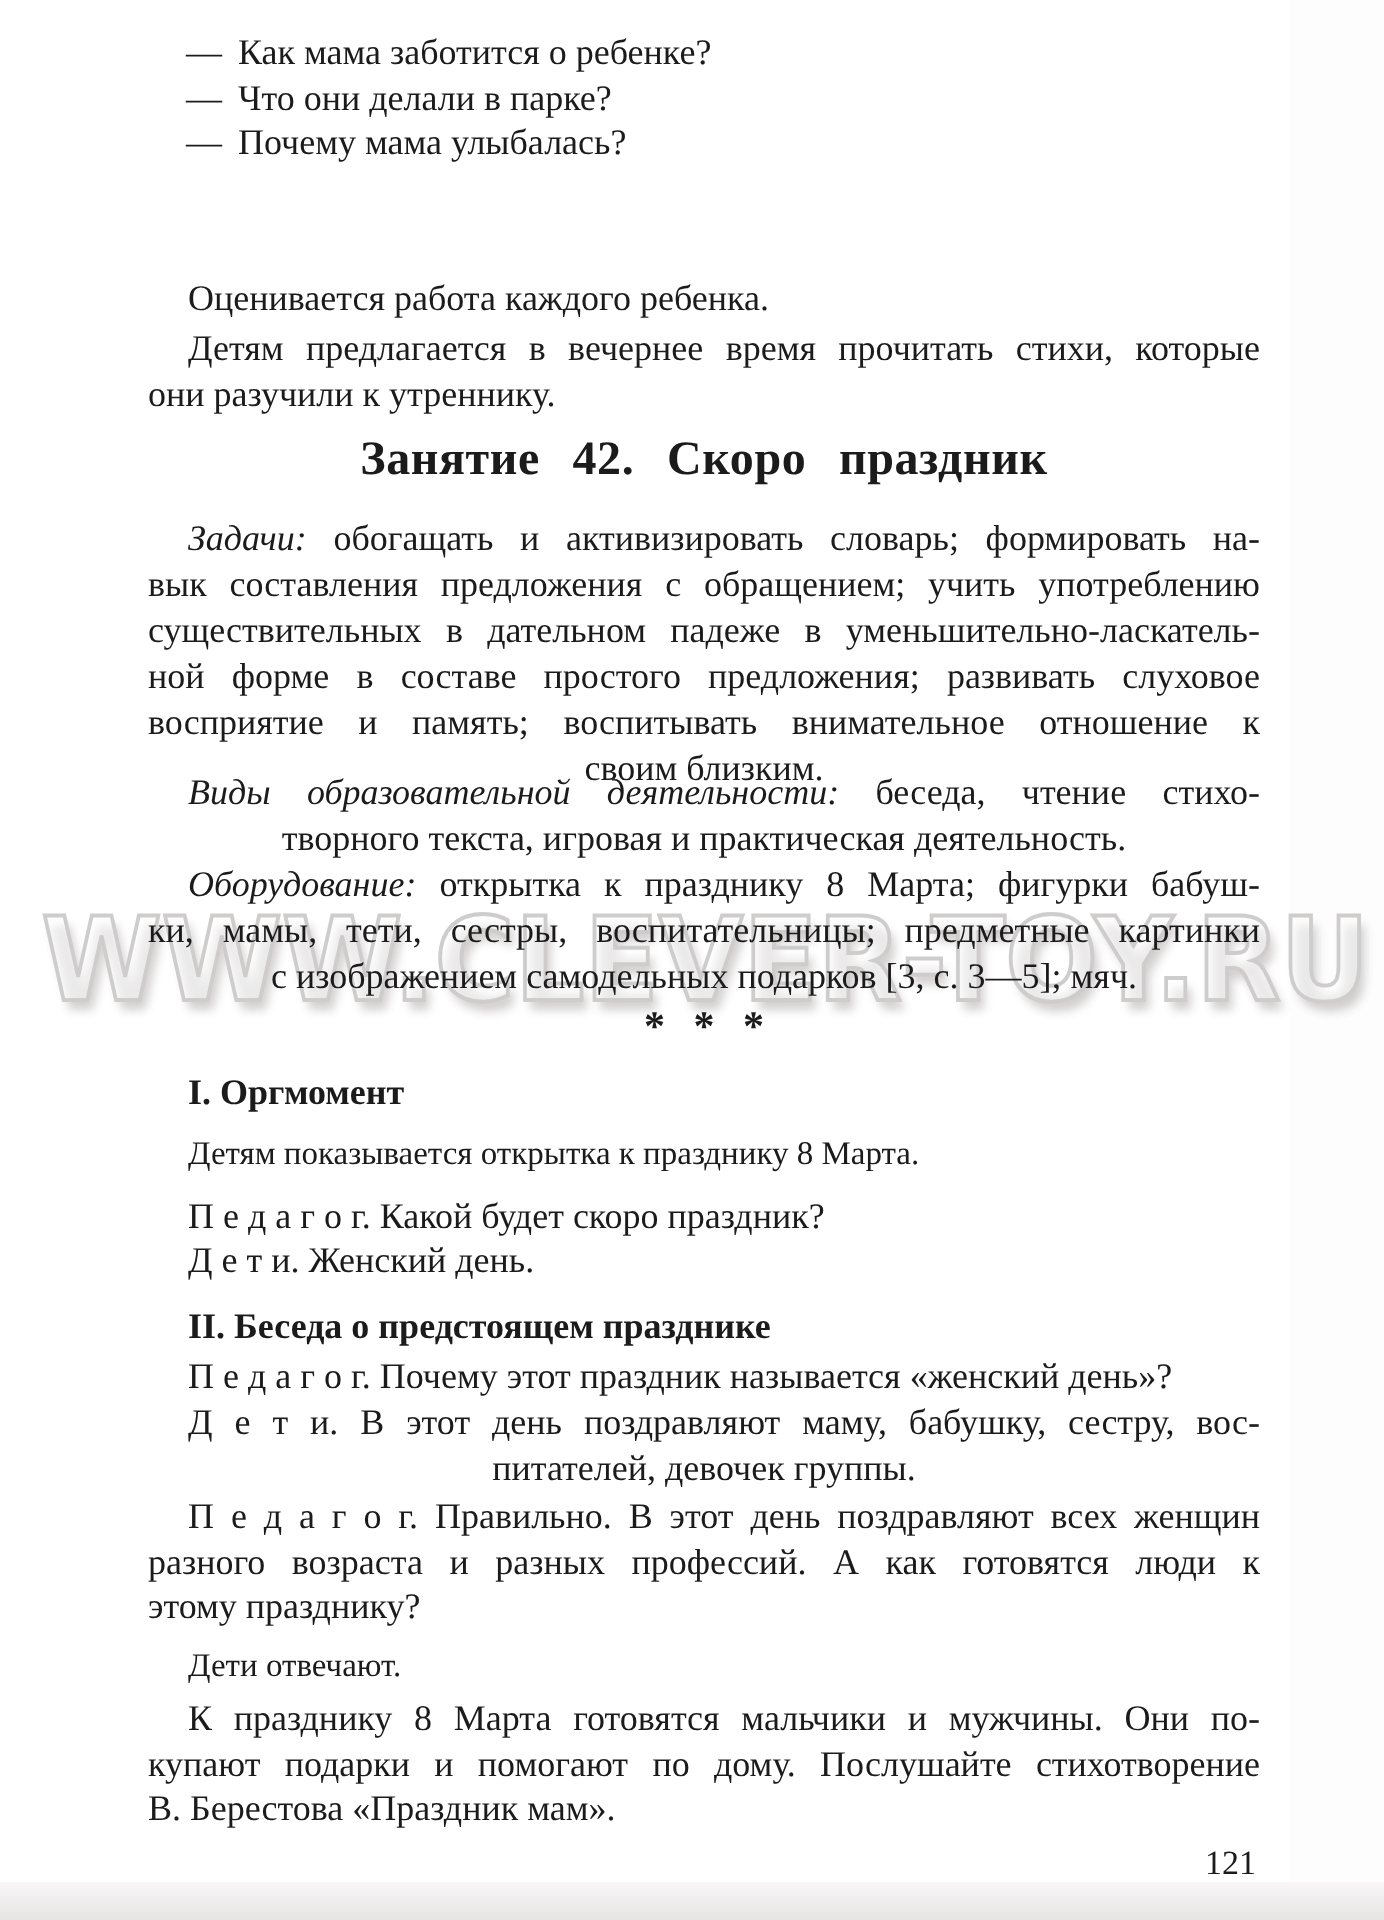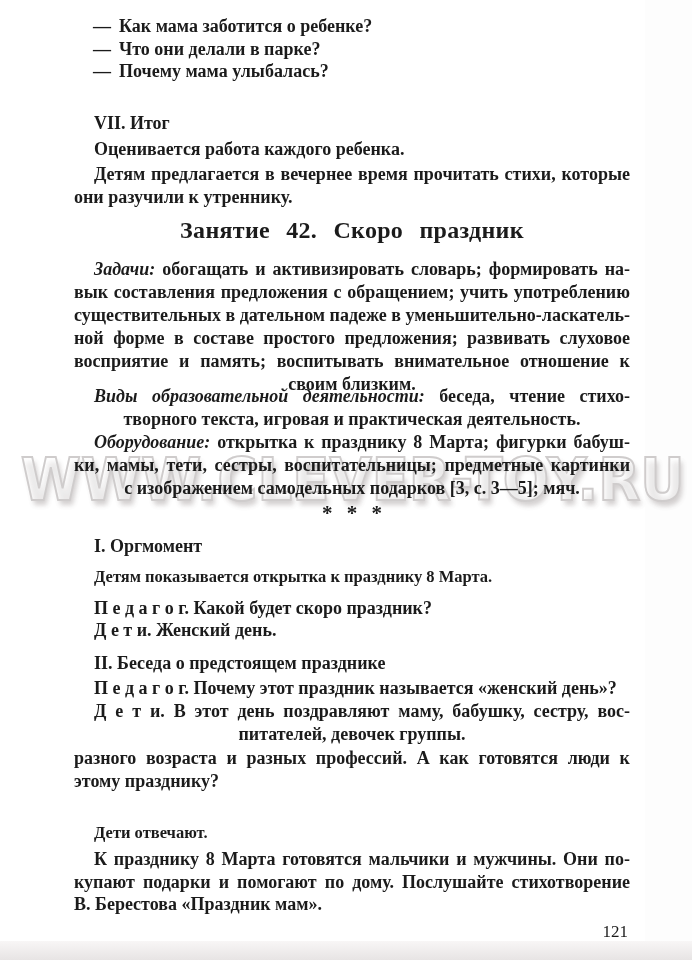--- a/index.html
+++ b/index.html
@@ -19,21 +19,21 @@
     font-family:"DejaVu Sans", sans-serif; font-weight:bold;
     font-size:58px; letter-spacing:0px; white-space:nowrap;
     transform:scaleX(0.94); transform-origin:center;
     color:rgba(255,255,255,0.55);
     -webkit-text-stroke:2px #c7c4c4;
     text-shadow:3px 5px 5px rgba(125,115,115,0.40);
     opacity:0.85; z-index:1;
   }
   
   .tb { position:absolute; left:74px; width:556px; font-size:18px;
-    line-height:22.5px; z-index:2;font-weight:bold; }
+    line-height:22.5px; z-index:2; }
   .ln { min-height:22.5px; }
   .lh23 .ln { min-height:23px; line-height:23px;text-align:center; }
   .j { text-align:justify; text-align-last:justify; }
   .ind { text-indent:20px; }
   .bold { font-weight:bold; }
   .small { font-size:16.5px; line-height:22px; }
   .qline { padding-left:19px; }
   .qdash { margin-right:8px; }
   .title-line {
     text-align:center; font-weight:bold; font-size:24px; line-height:27px;
@@ -52,21 +52,20 @@
   <div class="edge-bottom"></div>
 
   <div class="watermark">WWW.CLEVER-TOY.RU</div>
 
   <div class="tb" style="top:15px">
     <div class="ln qline"><span class="qdash">—</span><span>Как мама заботится о ребенке?</span></div>
     <div class="ln qline"><span class="qdash">—</span><span>Что они делали в парке?</span></div>
     <div class="ln qline"><span class="qdash">—</span><span>Почему мама улыбалась?</span></div>
   </div>
 
-  <div class="tb bold ind" style="top:112px">VII. Итог</div>
 
   <div class="tb ind" style="top:138px">Оценивается работа каждого ребенка.</div>
 
   <div class="tb" style="top:163px">
     <div class="ln j ind">Детям предлагается в вечернее время прочитать стихи, которые</div>
     <div class="ln">они разучили к утреннику.</div>
   </div>
 
   <div class="tb title-line" style="top:217px">Занятие 42. Скоро праздник</div>
 
@@ -102,20 +101,21 @@
   <div class="tb bold ind" style="top:652px">II. Беседа о предстоящем празднике</div>
 
   <div class="tb ind" style="top:677px">П е д а г о г. Почему этот праздник называется «женский день»?</div>
 
   <div class="tb lh23" style="top:700px">
     <div class="ln j ind">Д е т и. В этот день поздравляют маму, бабушку, сестру, вос-</div>
     <div class="ln">питателей, девочек группы.</div>
   </div>
 
   <div class="tb" style="top:747px">
+    <div class="ln j ind">П е д а г о г. Правильно. В этот день поздравляют всех женщин</div>
     <div class="ln j">разного возраста и разных профессий. А как готовятся люди к</div>
     <div class="ln">этому празднику?</div>
   </div>
 
   <div class="tb small ind" style="top:822px">Дети отвечают.</div>
 
   <div class="tb" style="top:848px">
     <div class="ln j ind">К празднику 8 Марта готовятся мальчики и мужчины. Они по-</div>
     <div class="ln j">купают подарки и помогают по дому. Послушайте стихотворение</div>
     <div class="ln">В. Берестова «Праздник мам».</div>

